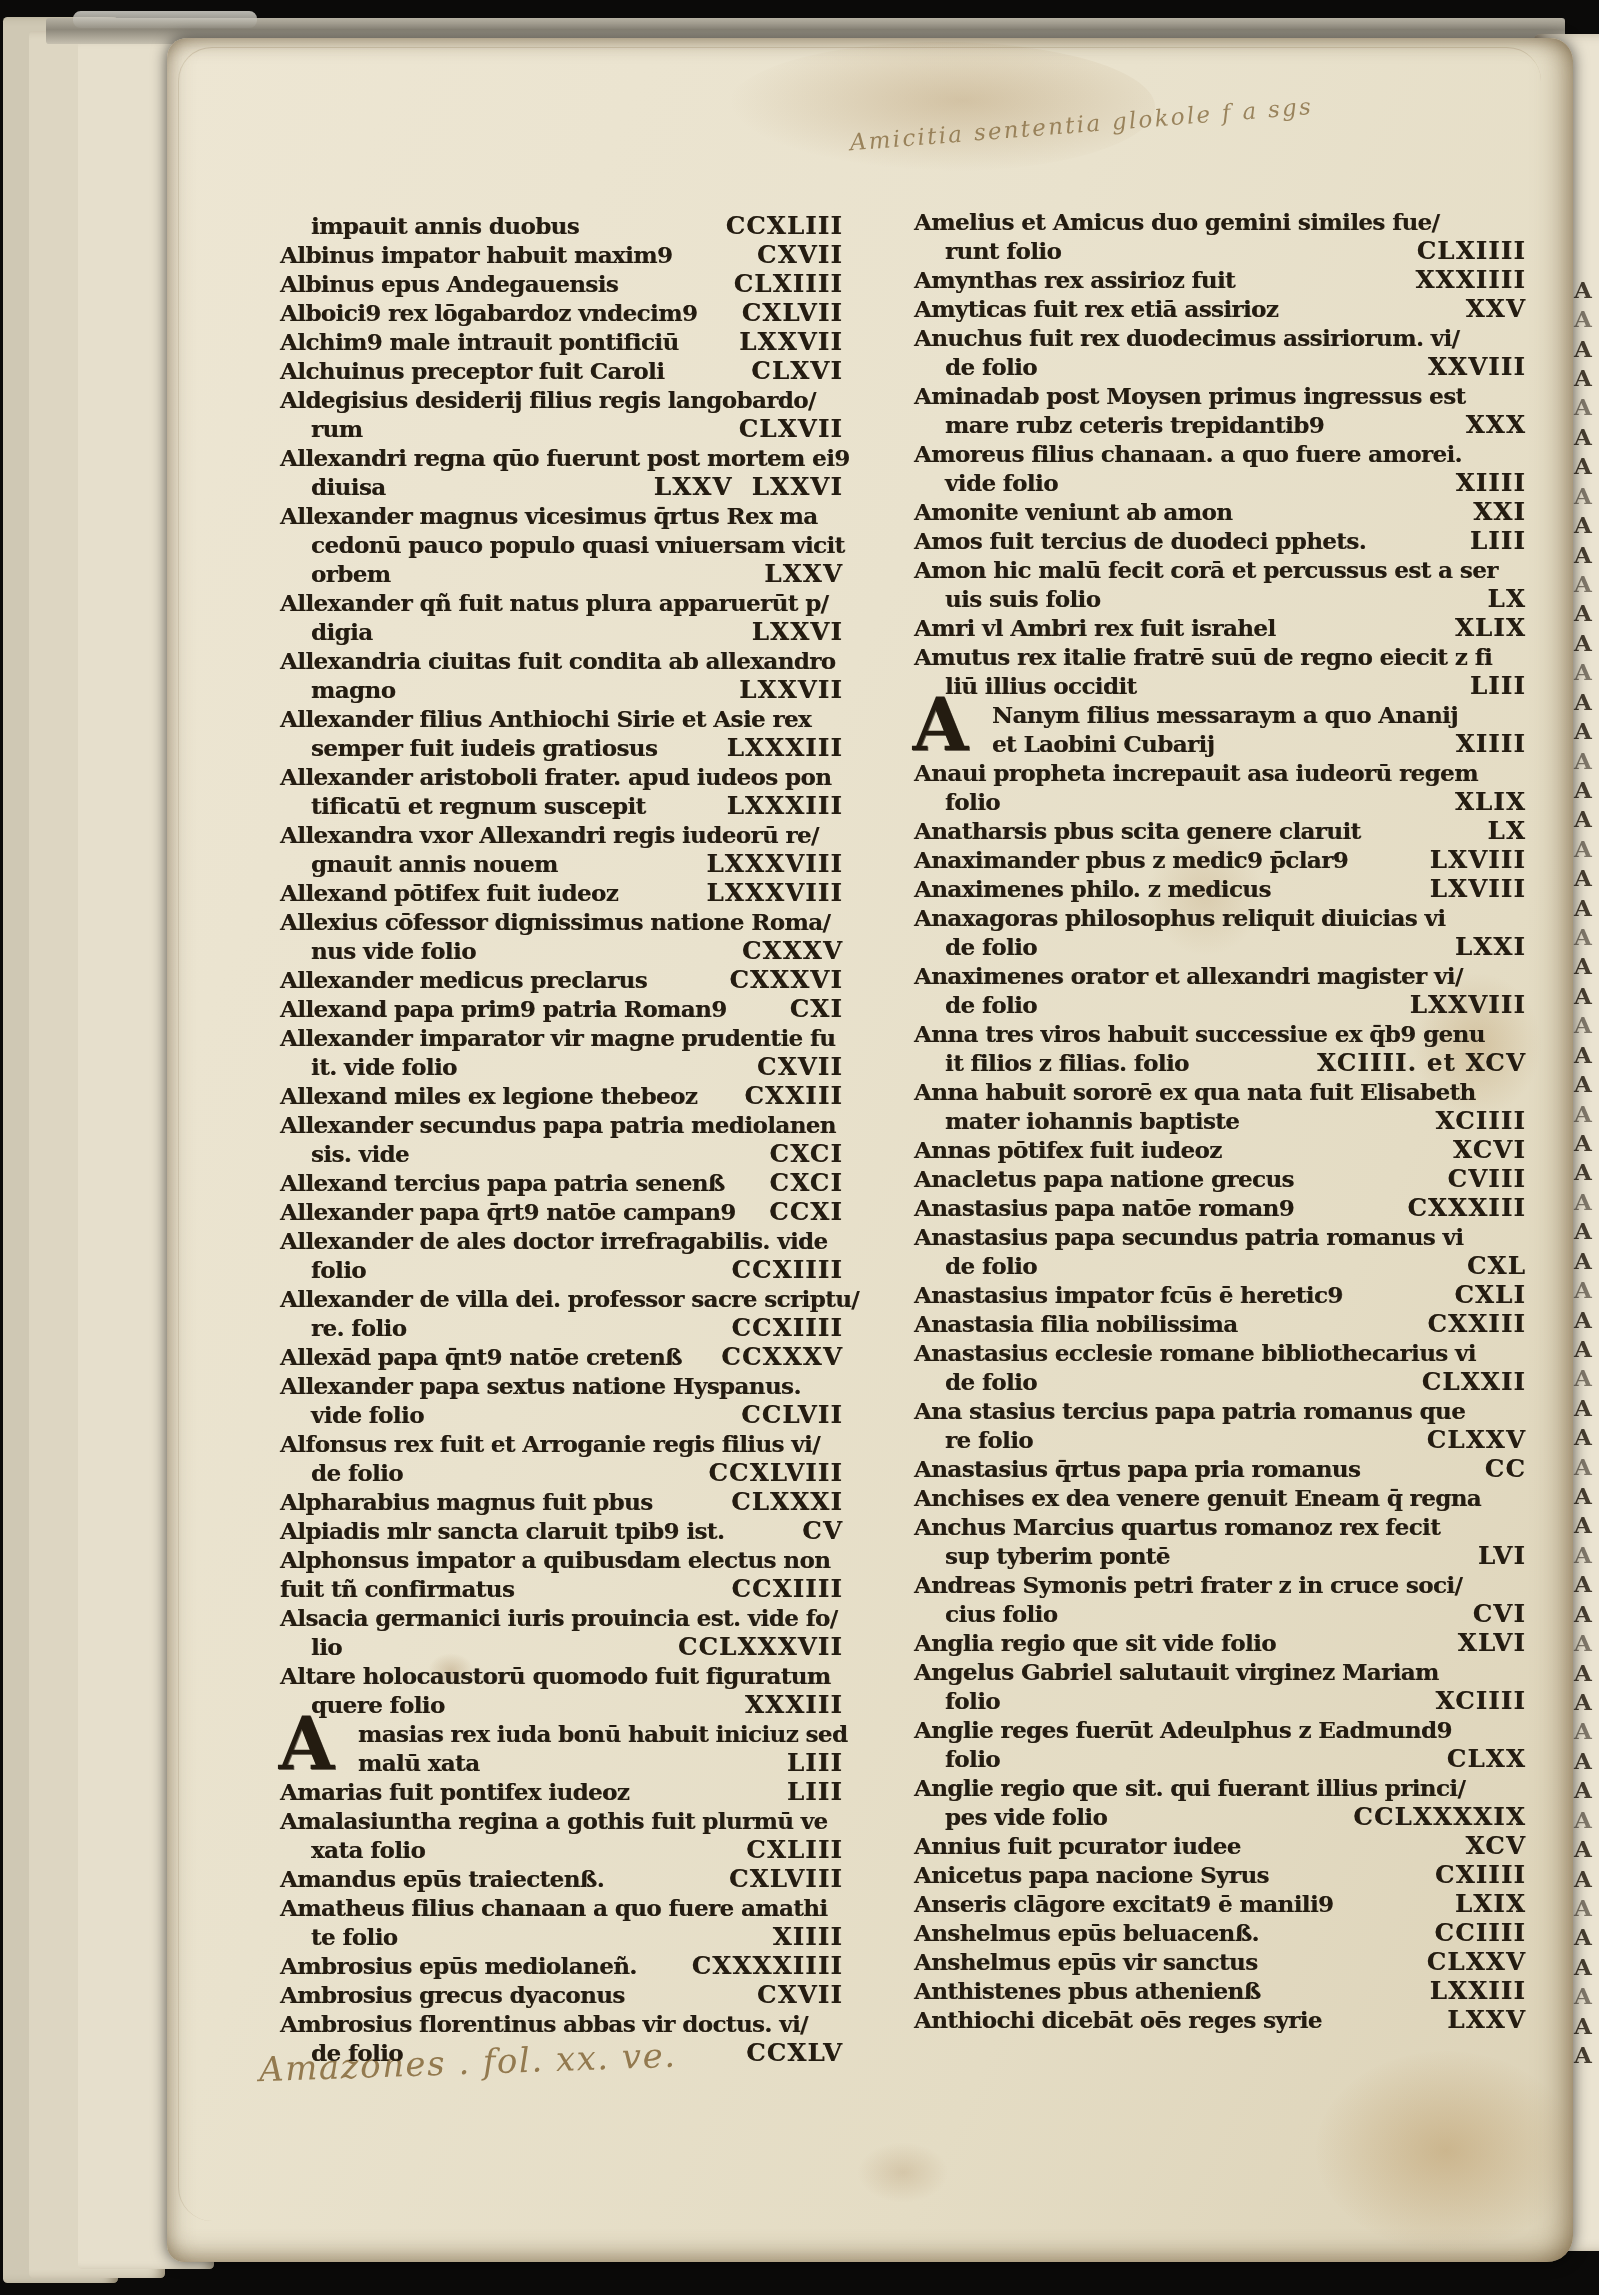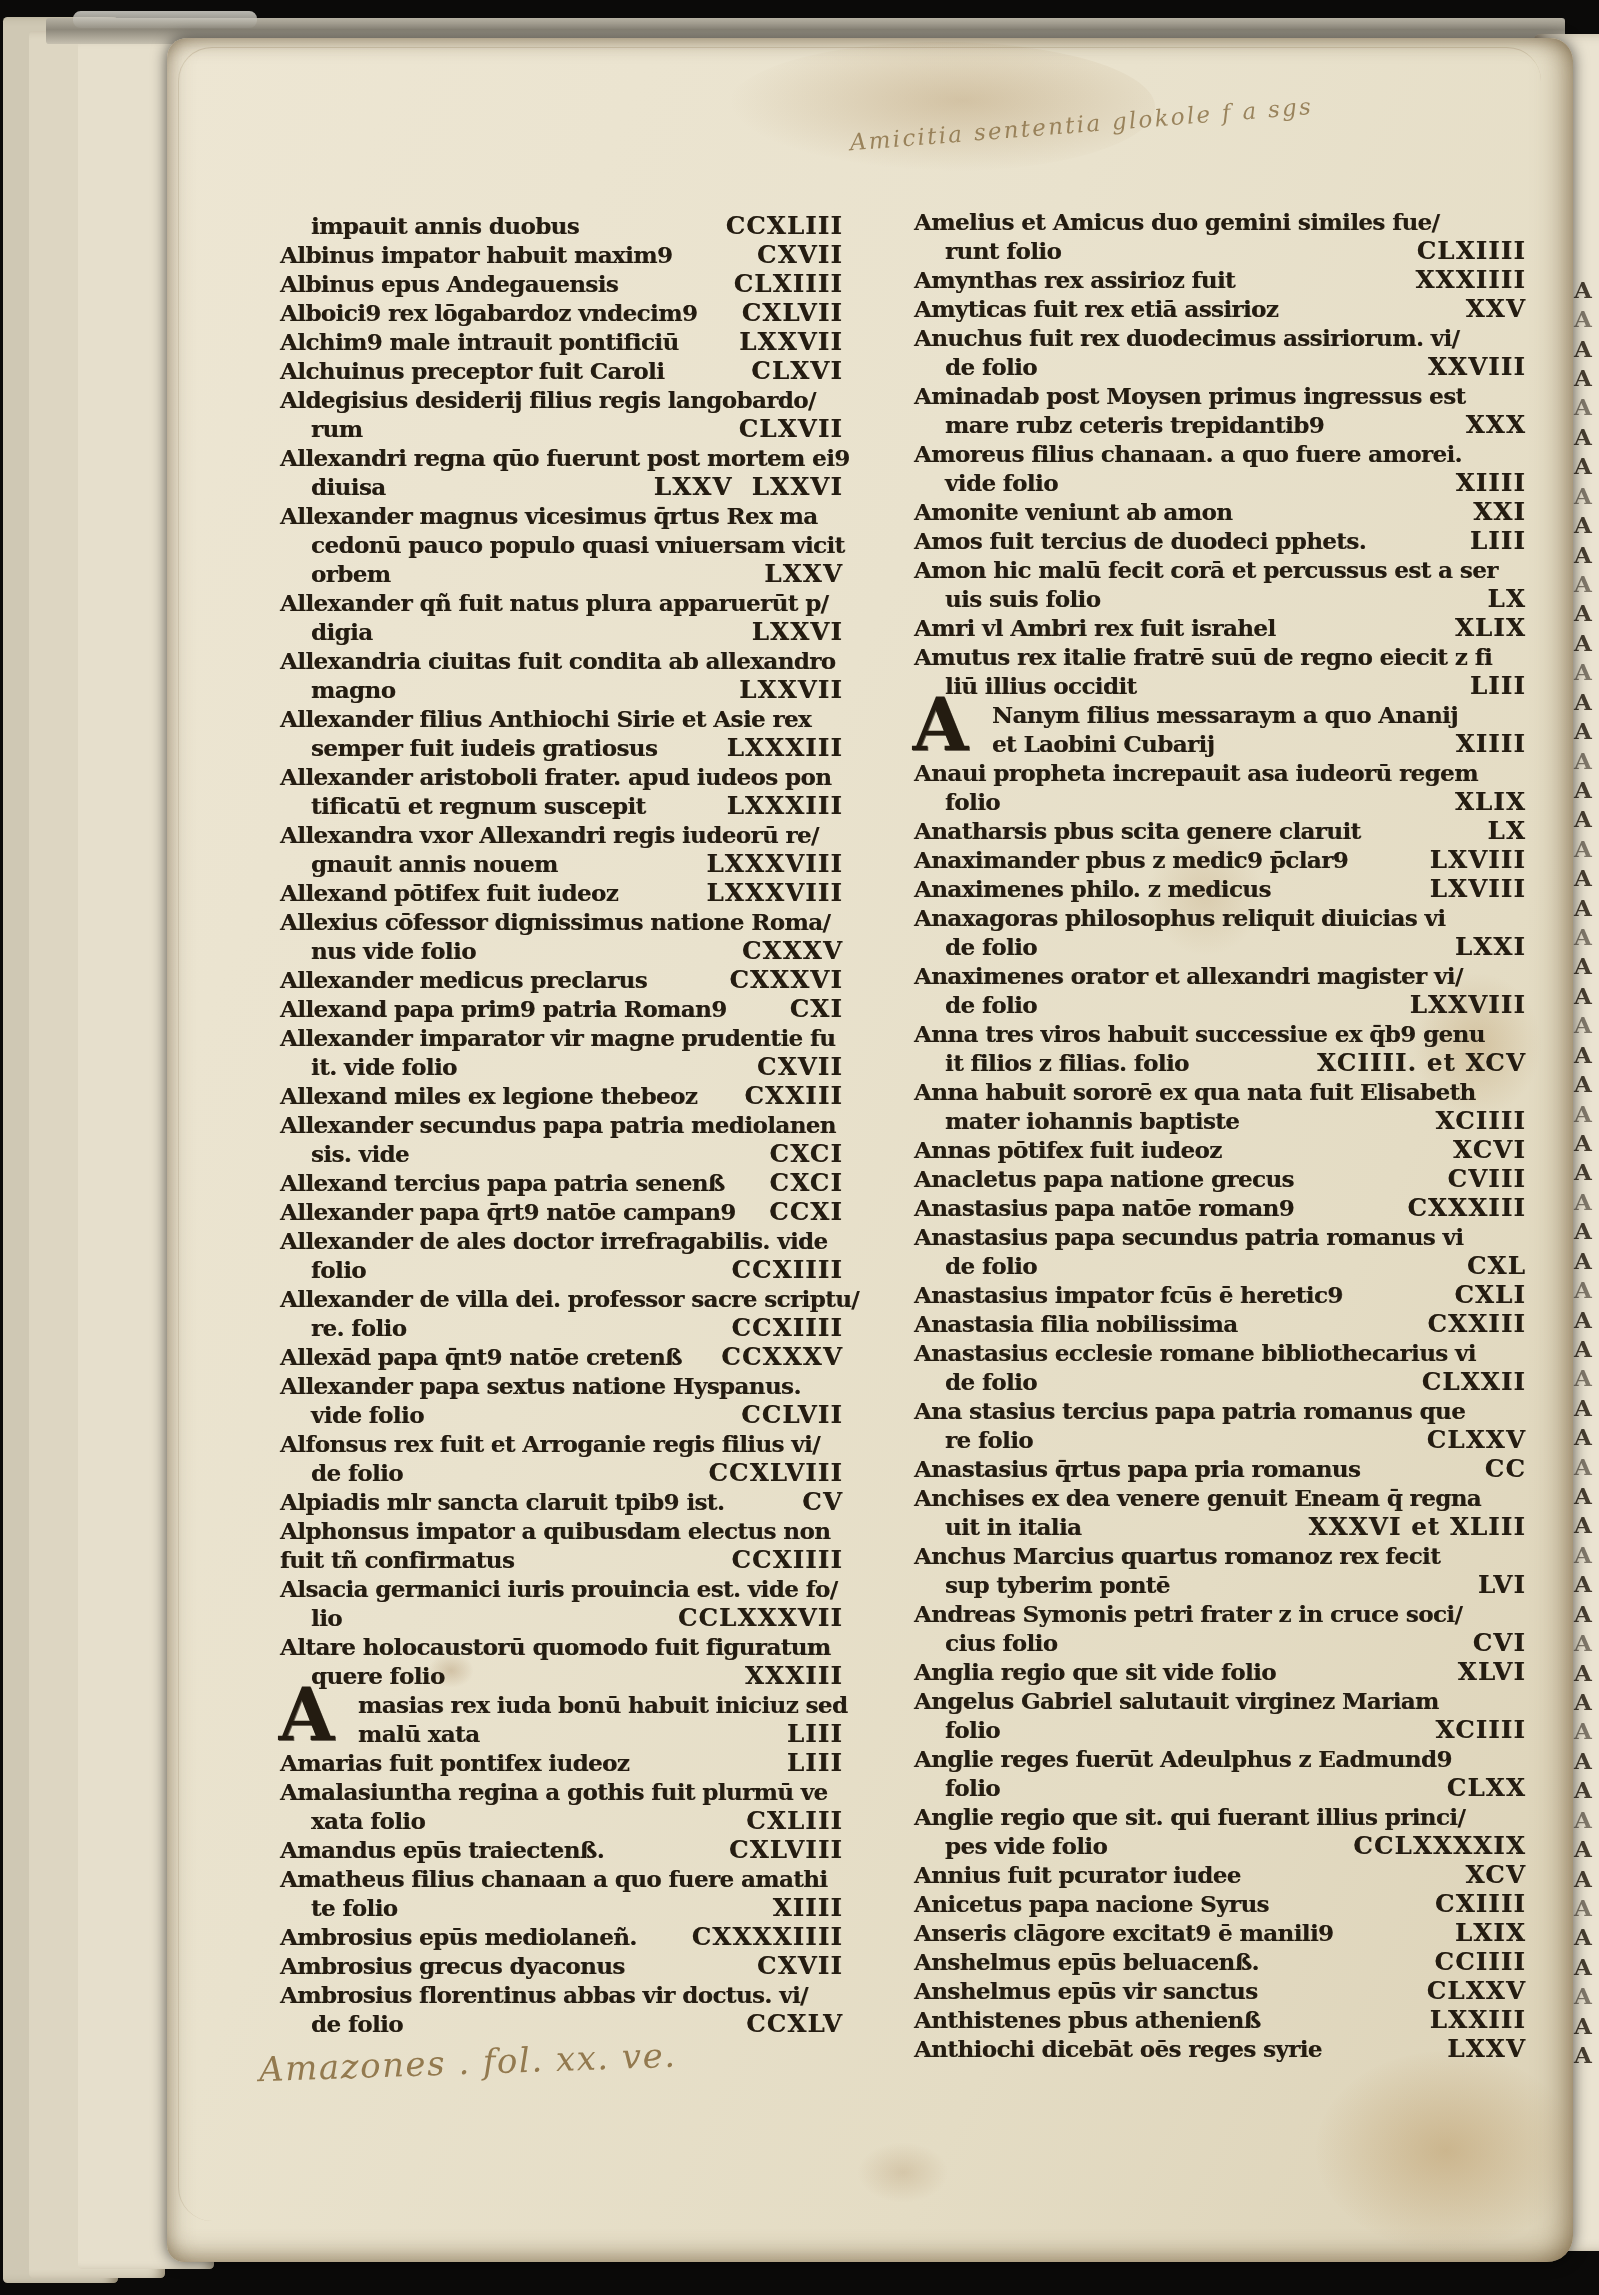--- a/index.html
+++ b/index.html
@@ -318,20 +318,24 @@
       <span class="n">CCLVII</span>
     </div>
     <div class="line">
       <span class="t">Alfonsus rex fuit et Arroganie regis filius vi/</span>
     </div>
     <div class="line ind">
       <span class="t">de folio</span>
       <span class="n">CCXLVIII</span>
     </div>
     <div class="line">
+      <span class="t">Alpharabius magnus fuit pbus</span>
+      <span class="n">CLXXXI</span>
+    </div>
+    <div class="line">
       <span class="t">Alpiadis mlr sancta claruit tpib9 ist.</span>
       <span class="n">CV</span>
     </div>
     <div class="line">
       <span class="t">Alphonsus impator a quibusdam electus non</span>
     </div>
     <div class="line">
       <span class="t">fuit tñ confirmatus</span>
       <span class="n">CCXIIII</span>
     </div>
@@ -554,24 +558,20 @@
       <span class="t">re folio</span>
       <span class="n">CLXXV</span>
     </div>
     <div class="line">
       <span class="t">Anastasius q̄rtus papa pria romanus</span>
       <span class="n">CC</span>
     </div>
     <div class="line">
       <span class="t">Anchises ex dea venere genuit Eneam q̄ regna</span>
     </div>
-    <div class="line ind">
-      <span class="t">uit in italia</span>
-      <span class="n">XXXVI et XLIII</span>
-    </div>
     <div class="line">
       <span class="t">Anchus Marcius quartus romanoz rex fecit</span>
     </div>
     <div class="line ind">
       <span class="t">sup tyberim pontē</span>
       <span class="n">LVI</span>
     </div>
     <div class="line">
       <span class="t">Andreas Symonis petri frater z in cruce soci/</span>
     </div>

